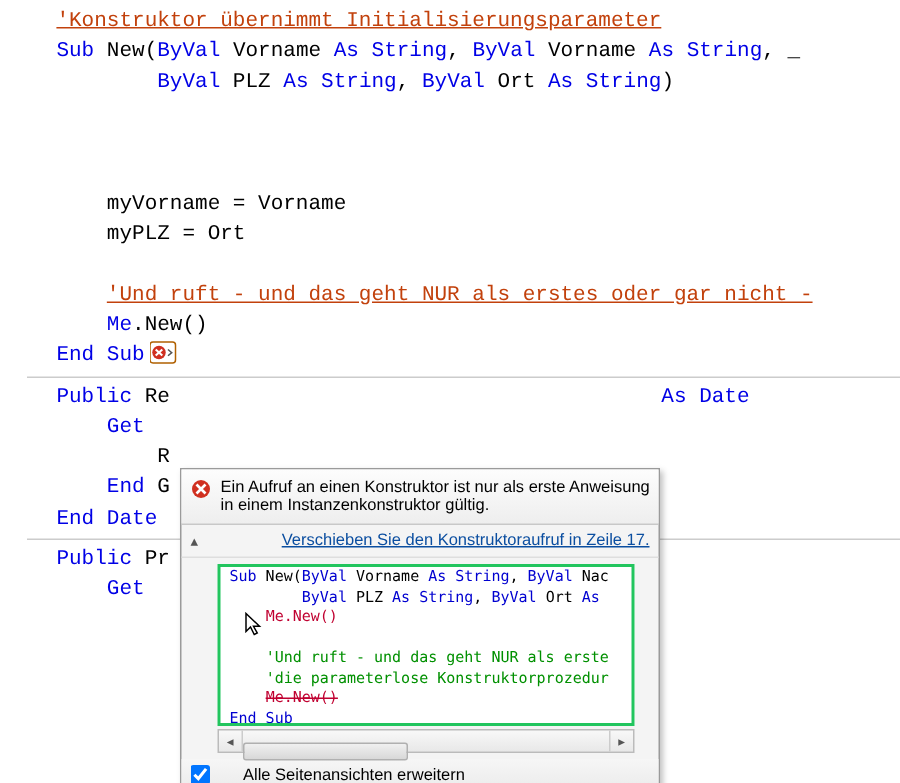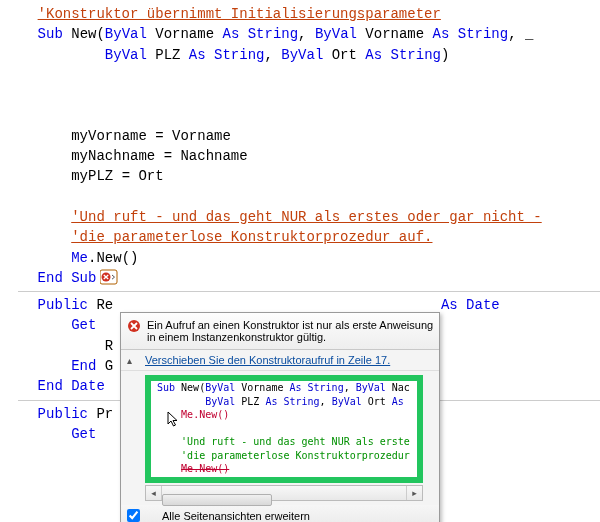--- a/index.html
+++ b/index.html
@@ -53,24 +53,24 @@
   .popup-row {
     display: flex;
     align-items: flex-start;
     padding: 4px 6px;
     gap: 6px;
     border-bottom: 1px solid #dedede;
   }
   .popup-row .caret {
     width: 12px; color:#555; font-size:10px; padding-top:1px;
   }
-  .popup-link { color: #0b4ea0; text-decoration: underline; flex:1; }
+  .popup-link { color: #0b4ea0; text-decoration: underline; flex:1;text-align:right; }
   .preview {
     background: #fff;
-    border: 6px solid #22c55e;
+    border: 2px solid #22c55e;
     margin: 4px 6px 2px 24px;
     width: 278px;
     height: 108px;
     overflow: hidden;
     font-family: Consolas, monospace;
     font-size: 10px;
     position: relative;
   }
   .preview .pline { white-space: pre; padding-left: 6px; line-height: 1.35; }
   .pkw { color:#0000d0; }
@@ -110,25 +110,23 @@
 <body>
 
 <div>
   <div class="line">    <span class="cm">'Konstruktor übernimmt Initialisierungsparameter</span></div>
   <div class="line">    <span class="kw">Sub</span><span> New(</span><span class="kw">ByVal</span><span> Vorname </span><span class="kw">As String</span><span>, </span><span class="kw">ByVal</span><span> Vorname </span><span class="kw">As String</span><span>, _</span></div>
   <div class="line">            <span class="kw">ByVal</span><span> PLZ </span><span class="kw">As String</span><span>, </span><span class="kw">ByVal</span><span> Ort </span><span class="kw">As String</span><span>)</span></div>
   <div class="line">&nbsp;</div>
   <div class="line">&nbsp;</div>
   <div class="line">&nbsp;</div>
   <div class="line">        <span>myVorname = Vorname</span></div>
-  <div class="line">        <span>myNachname = Nachname</span></div>
   <div class="line">        <span>myPLZ = Ort</span></div>
   <div class="line">&nbsp;</div>
   <div class="line">        <span class="cm">'Und ruft - und das geht NUR als erstes oder gar nicht -</span></div>
-  <div class="line">        <span class="cm">'die parameterlose Konstruktorprozedur auf.</span></div>
   <div class="line">        <span class="kw">Me</span><span>.New()</span></div>
   <div class="line">    <span class="kw">End Sub</span><span class="glyph"><svg viewBox="0 0 18 16">
           <rect x="0" y="1" width="17" height="14" rx="2" fill="#fff" stroke="#b06000"></rect>
           <circle cx="6" cy="8" r="4.5" fill="#d03020"></circle>
           <path d="M3.8 6 L8.2 10 M8.2 6 L3.8 10" stroke="#fff" stroke-width="1.4"></path>
           <path d="M12 6 L14.5 8.1 L12 10.2" fill="none" stroke="#555" stroke-width="1"></path>
         </svg></span></div>
   <hr class="sep">
   <div class="line">    <span class="kw">Public</span><span> Re</span>                                       <span class="kw">As Date</span></div>
   <div class="line">        <span class="kw">Get</span></div>

